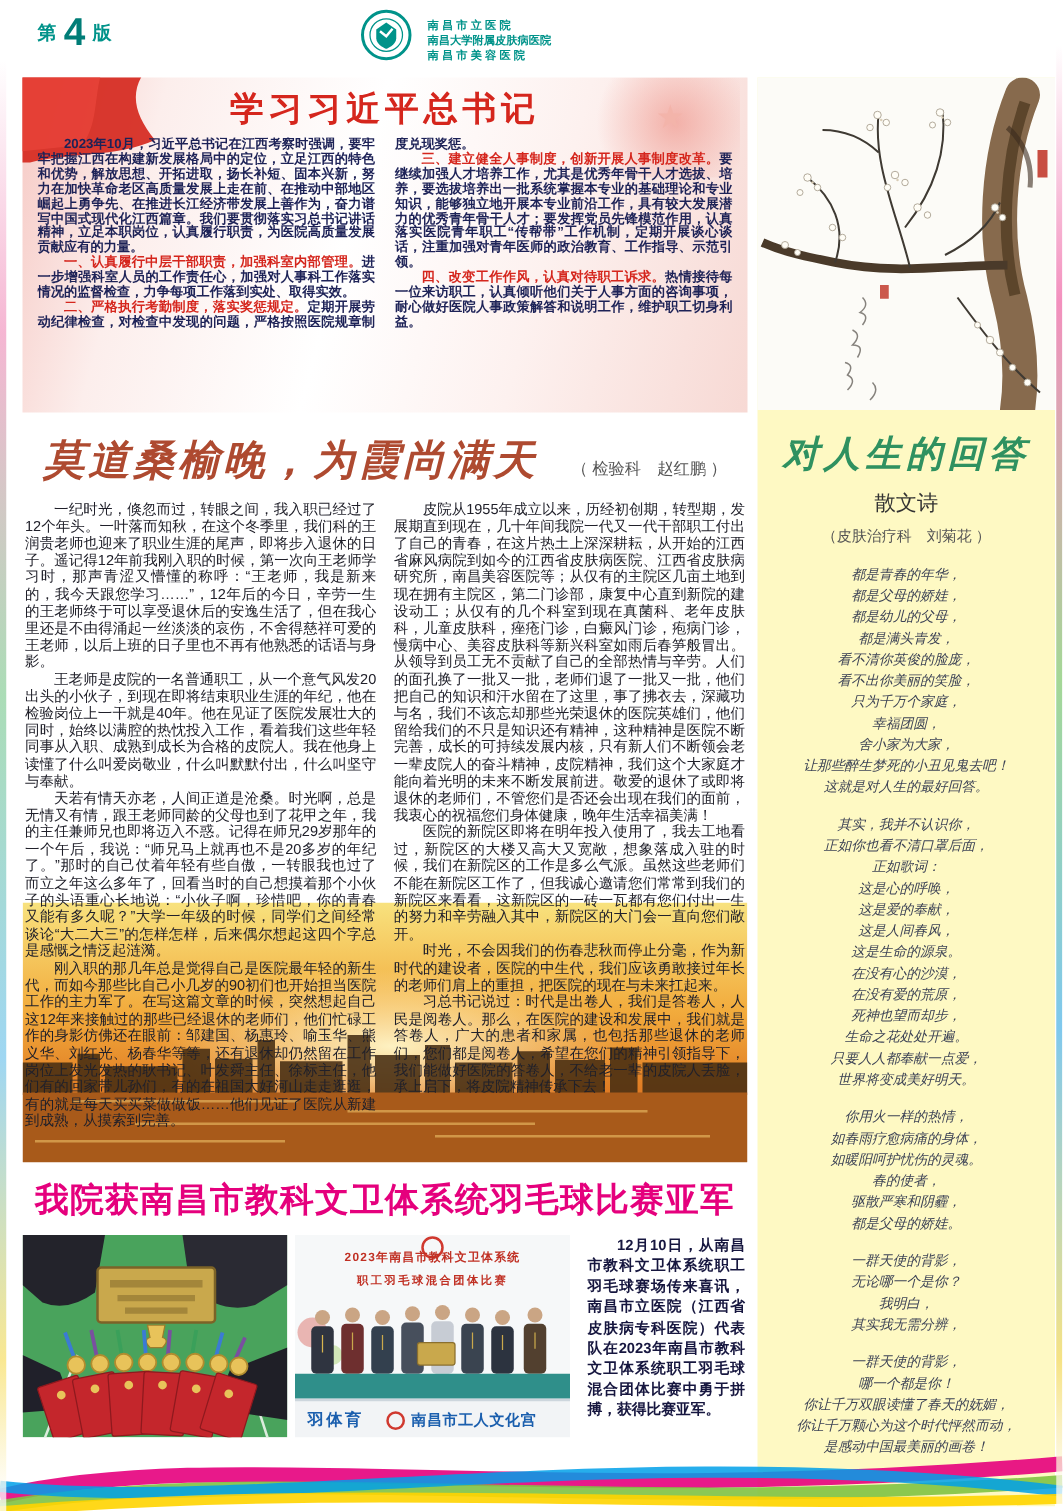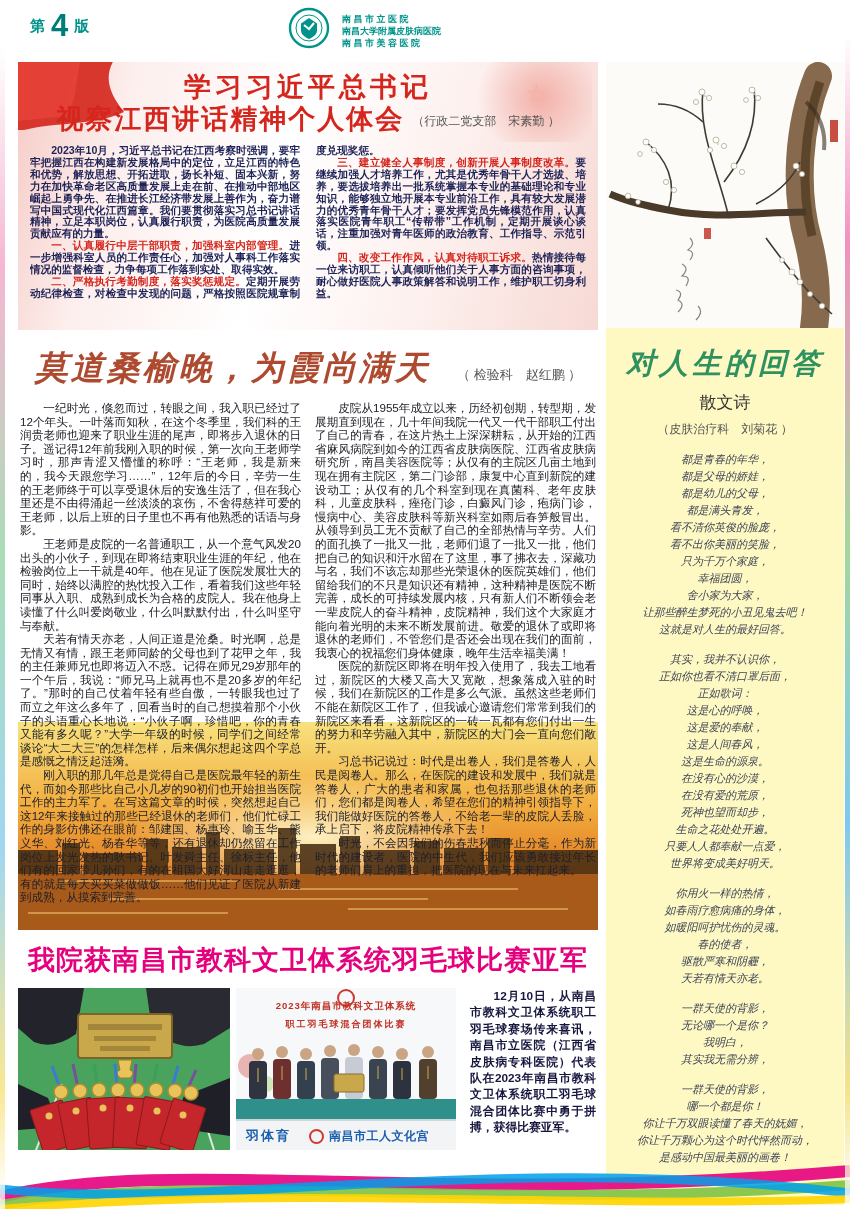--- a/index.html
+++ b/index.html
@@ -110,21 +110,20 @@
         <svg width="130" height="78" viewBox="0 0 130 78">
           <path d="M-6,-6 L108,-6 C88,14 92,34 110,56 C80,70 40,66 10,74 L-6,74 Z" fill="#d5281e" opacity="0.92"></path>
           <path d="M-6,-6 L70,-6 C60,18 66,40 52,60 L-6,66 Z" fill="#e8443a" opacity="0.8"></path>
         </svg>
       </span>
       <div class="a1-emblem">
           <span class="star">★</span>
         </div>
       <div class="a1-title">
         <div class="t1">学习习近平总书记</div>
-        <div class="t2"><span>视察江西讲话精神个人体会</span><span class="byline1">（行政二党支部　宋素勤 ）</span></div>
       </div>
       <div class="a1-body">
           <p><span class="lead"></span><span>2023年10月，习近平总书记在江西考察时强调，要牢牢把握江西在构建新发展格局中的定位，立足江西的特色和优势，解放思想、开拓进取，扬长补短、固本兴新，努力在加快革命老区高质量发展上走在前、在推动中部地区崛起上勇争先、在推进长江经济带发展上善作为，奋力谱写中国式现代化江西篇章。我们要贯彻落实习总书记讲话精神，立足本职岗位，认真履行职责，为医院高质量发展贡献应有的力量。</span></p>
           <p><span class="lead">一、认真履行中层干部职责，加强科室内部管理。</span><span>进一步增强科室人员的工作责任心，加强对人事科工作落实情况的监督检查，力争每项工作落到实处、取得实效。</span></p>
           <p><span class="lead">二、严格执行考勤制度，落实奖惩规定。</span><span>定期开展劳动纪律检查，对检查中发现的问题，严格按照医院规章制度兑现奖惩。</span></p>
           <p><span class="lead">三、建立健全人事制度，创新开展人事制度改革。</span><span>要继续加强人才培养工作，尤其是优秀年骨干人才选拔、培养，要选拔培养出一批系统掌握本专业的基础理论和专业知识，能够独立地开展本专业前沿工作，具有较大发展潜力的优秀青年骨干人才；要发挥党员先锋模范作用，认真落实医院青年职工“传帮带”工作机制，定期开展谈心谈话，注重加强对青年医师的政治教育、工作指导、示范引领。</span></p>
           <p><span class="lead">四、改变工作作风，认真对待职工诉求。</span><span>热情接待每一位来访职工，认真倾听他们关于人事方面的咨询事项，耐心做好医院人事政策解答和说明工作，维护职工切身利益。</span></p>
         </div>
     </section>
 
@@ -176,22 +175,22 @@
           </g>
         </svg>
       </div>
       <div class="a2-body">
           <p>一纪时光，倏忽而过，转眼之间，我入职已经过了12个年头。一叶落而知秋，在这个冬季里，我们科的王润贵老师也迎来了职业生涯的尾声，即将步入退休的日子。遥记得12年前我刚入职的时候，第一次向王老师学习时，那声青涩又懵懂的称呼：“王老师，我是新来的，我今天跟您学习……”，12年后的今日，辛劳一生的王老师终于可以享受退休后的安逸生活了，但在我心里还是不由得涌起一丝淡淡的哀伤，不舍得慈祥可爱的王老师，以后上班的日子里也不再有他熟悉的话语与身影。</p>
           <p>王老师是皮院的一名普通职工，从一个意气风发20出头的小伙子，到现在即将结束职业生涯的年纪，他在检验岗位上一干就是40年。他在见证了医院发展壮大的同时，始终以满腔的热忱投入工作，看着我们这些年轻同事从入职、成熟到成长为合格的皮院人。我在他身上读懂了什么叫爱岗敬业，什么叫默默付出，什么叫坚守与奉献。</p>
           <p>天若有情天亦老，人间正道是沧桑。时光啊，总是无情又有情，跟王老师同龄的父母也到了花甲之年，我的主任兼师兄也即将迈入不惑。记得在师兄29岁那年的一个午后，我说：“师兄马上就再也不是20多岁的年纪了。”那时的自己仗着年轻有些自傲，一转眼我也过了而立之年这么多年了，回看当时的自己想摸着那个小伙子的头语重心长地说：“小伙子啊，珍惜吧，你的青春又能有多久呢？”大学一年级的时候，同学们之间经常谈论“大二大三”的怎样怎样，后来偶尔想起这四个字总是感慨之情泛起涟漪。</p>
           <p>刚入职的那几年总是觉得自己是医院最年轻的新生代，而如今那些比自己小几岁的90初们也开始担当医院工作的主力军了。在写这篇文章的时候，突然想起自己这12年来接触过的那些已经退休的老师们，他们忙碌工作的身影仿佛还在眼前：邹建国、杨惠玲、喻玉华、熊义华、刘红光、杨春华等等，还有退休却仍然留在工作岗位上发光发热的耿书记、叶发舜主任、徐标主任，他们有的回家带儿孙们，有的在祖国大好河山走走逛逛，有的就是每天买买菜做做饭……他们见证了医院从新建到成熟，从摸索到完善。</p>
           <p>皮院从1955年成立以来，历经初创期，转型期，发展期直到现在，几十年间我院一代又一代干部职工付出了自己的青春，在这片热土上深深耕耘，从开始的江西省麻风病院到如今的江西省皮肤病医院、江西省皮肤病研究所，南昌美容医院等；从仅有的主院区几亩土地到现在拥有主院区，第二门诊部，康复中心直到新院的建设动工；从仅有的几个科室到现在真菌科、老年皮肤科，儿童皮肤科，痤疮门诊，白癜风门诊，疱病门诊，慢病中心、美容皮肤科等新兴科室如雨后春笋般冒出。从领导到员工无不贡献了自己的全部热情与辛劳。人们的面孔换了一批又一批，老师们退了一批又一批，他们把自己的知识和汗水留在了这里，事了拂衣去，深藏功与名，我们不该忘却那些光荣退休的医院英雄们，他们留给我们的不只是知识还有精神，这种精神是医院不断完善，成长的可持续发展内核，只有新人们不断领会老一辈皮院人的奋斗精神，皮院精神，我们这个大家庭才能向着光明的未来不断发展前进。敬爱的退休了或即将退休的老师们，不管您们是否还会出现在我们的面前，我衷心的祝福您们身体健康，晚年生活幸福美满！</p>
           <p>医院的新院区即将在明年投入使用了，我去工地看过，新院区的大楼又高大又宽敞，想象落成入驻的时候，我们在新院区的工作是多么气派。虽然这些老师们不能在新院区工作了，但我诚心邀请您们常常到我们的新院区来看看，这新院区的一砖一瓦都有您们付出一生的努力和辛劳融入其中，新院区的大门会一直向您们敞开。</p>
+          <p>时光，不会因我们的伤春悲秋而停止分毫，作为新时代的建设者，医院的中生代，我们应该勇敢接过年长的老师们肩上的重担，把医院的现在与未来扛起来。</p>
           <p>习总书记说过：时代是出卷人，我们是答卷人，人民是阅卷人。那么，在医院的建设和发展中，我们就是答卷人，广大的患者和家属，也包括那些退休的老师们，您们都是阅卷人，希望在您们的精神引领指导下，我们能做好医院的答卷人，不给老一辈的皮院人丢脸，承上启下，将皮院精神传承下去！</p>
-          <p>时光，不会因我们的伤春悲秋而停止分毫，作为新时代的建设者，医院的中生代，我们应该勇敢接过年长的老师们肩上的重担，把医院的现在与未来扛起来。</p>
         </div>
     </section>
 
     <section class="a3">
       <div class="a3-title">我院获南昌市教科文卫体系统羽毛球比赛亚军</div>
       <div class="a3-row">
         <div class="photo photo1">
           <svg width="212" height="162" viewBox="0 0 212 162">
             <rect width="212" height="162" fill="#49a35c"></rect>
             <path d="M0,122 L212,112" stroke="#dcebdd" stroke-width="2"></path>
@@ -401,21 +400,21 @@
         <div class="pl">生命之花处处开遍。</div>
         <div class="pl">只要人人都奉献一点爱，</div>
         <div class="pl">世界将变成美好明天。</div>
       </div>
     <div class="stanza">
         <div class="pl">你用火一样的热情，</div>
         <div class="pl">如春雨疗愈病痛的身体，</div>
         <div class="pl">如暖阳呵护忧伤的灵魂。</div>
         <div class="pl">春的使者，</div>
         <div class="pl">驱散严寒和阴霾，</div>
-        <div class="pl">天若有情天亦老。</div>
+        <div class="pl">都是父母的娇娃。</div>
       </div>
     <div class="stanza">
         <div class="pl">一群天使的背影，</div>
         <div class="pl">无论哪一个是你？</div>
         <div class="pl">我明白，</div>
         <div class="pl">其实我无需分辨，</div>
       </div>
     <div class="stanza">
         <div class="pl">一群天使的背影，</div>
         <div class="pl">哪一个都是你！</div>

